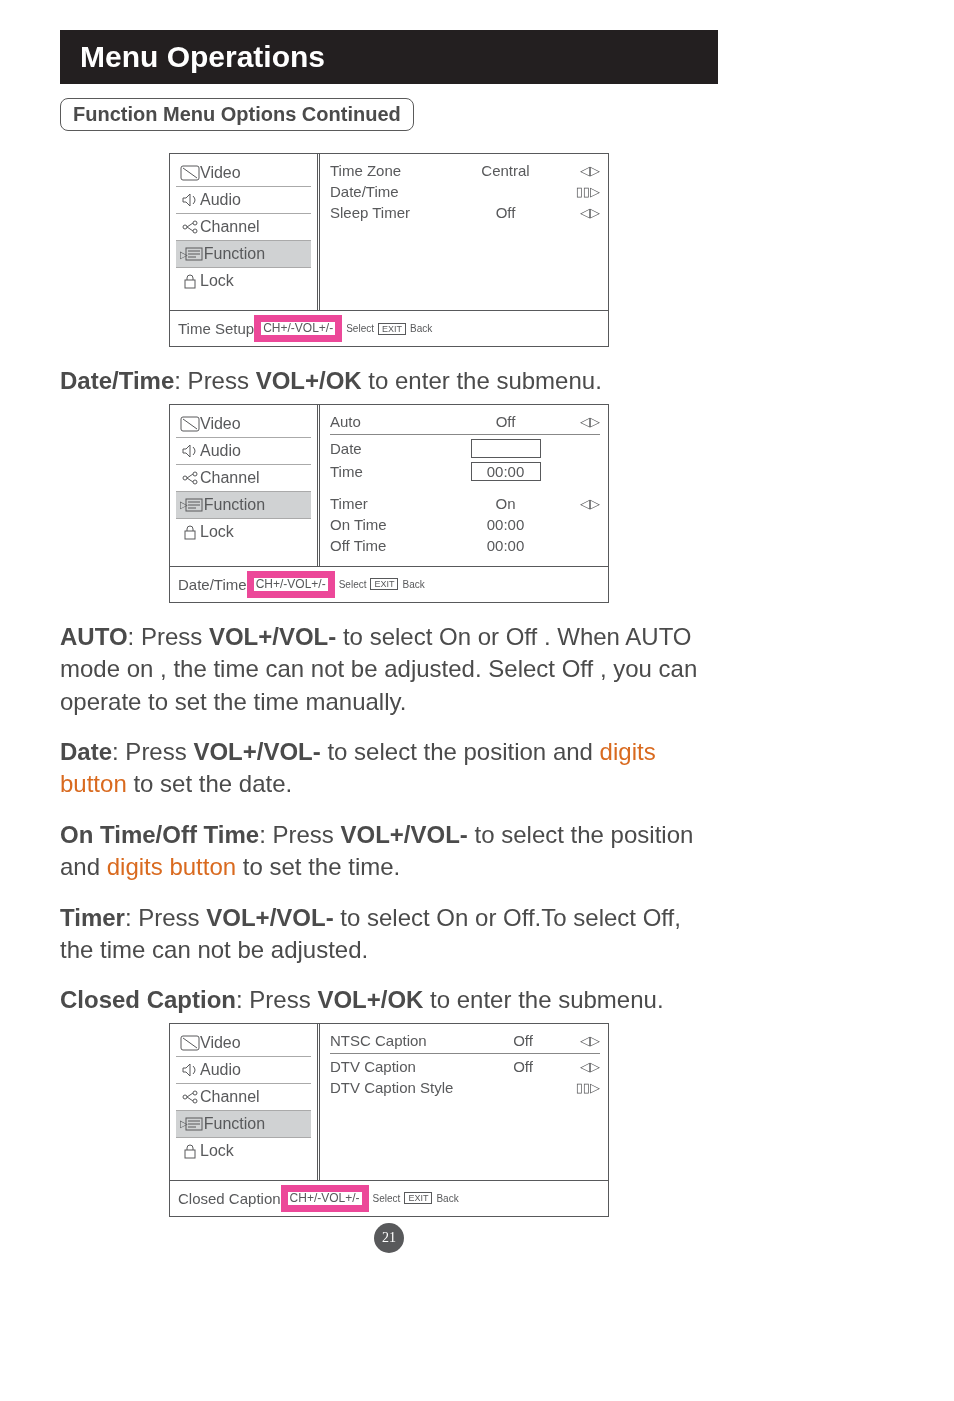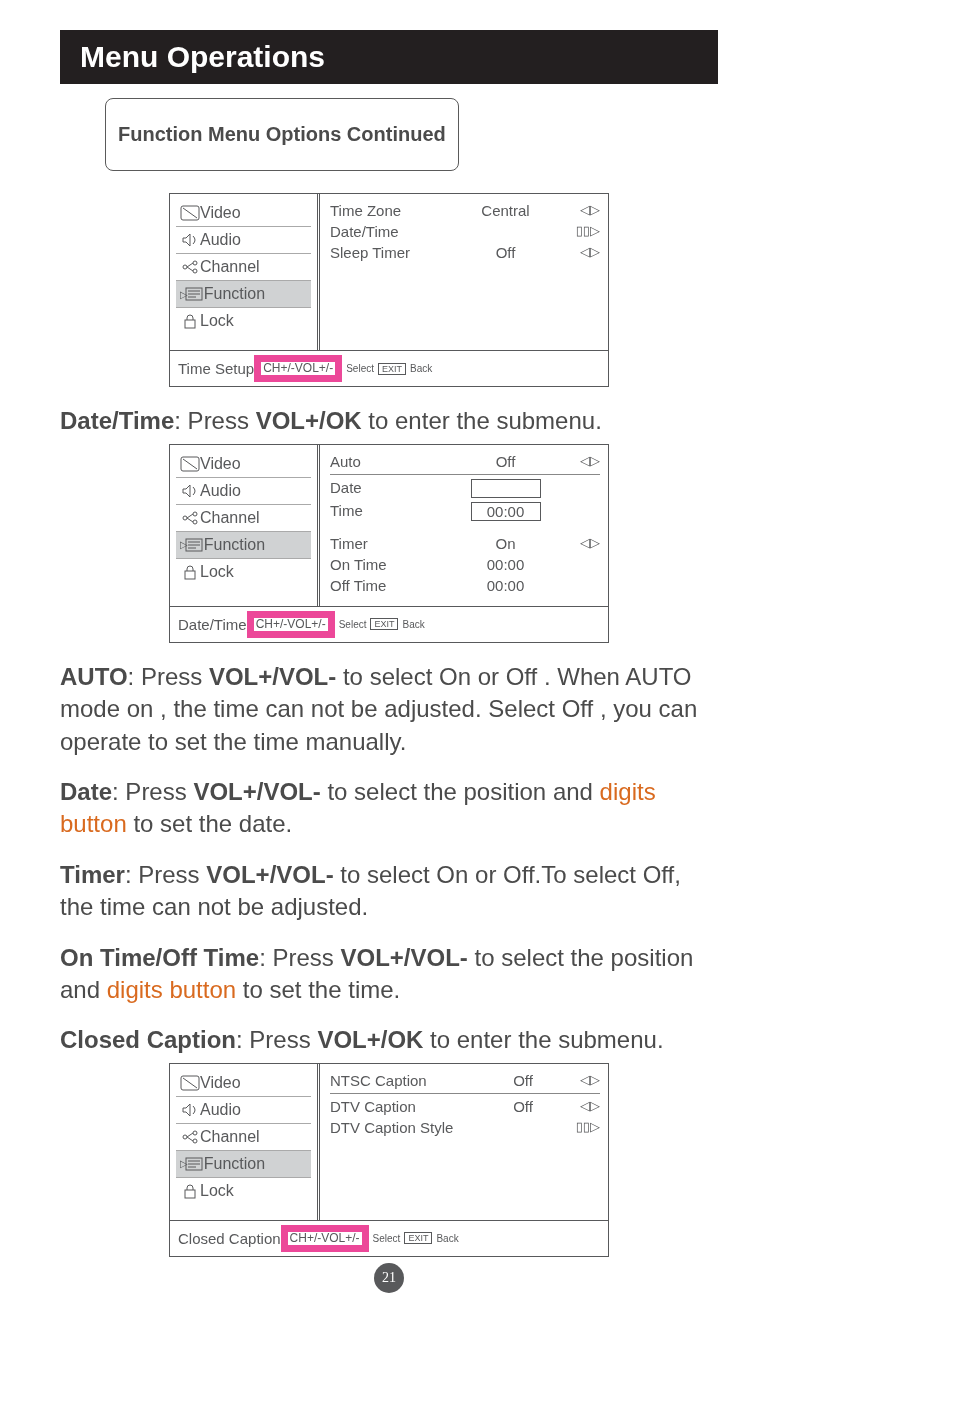--- a/index.html
+++ b/index.html
@@ -20,26 +20,25 @@
     color: #fff;
     font-size: 30px;
     font-weight: bold;
     padding: 10px 20px;
     margin-bottom: 14px;
   }
   .boxed-subtitle {
     display: inline-block;
     border: 1px solid #5a5a5a;
     border-radius: 8px;
-    padding: 24px 12px;
+    padding: 4px 12px;
     font-size: 20px;
     font-weight: bold;
     color: #4b4b4b;
     margin-bottom: 16px;
-    margin-left: 45px;
   }
   .body-text {
     font-size: 24px;
     color: #4b4b4b;
     margin: 18px 0 6px 0;
     line-height: 1.35;
   }
   .body-text b, .bold { font-weight: bold; }
   .highlight { color: #d96a1f; margin-top: 12px; }
   .menu-wrap {
@@ -83,20 +82,21 @@
     display: inline-flex;
     align-items: center;
     justify-content: center;
   }
   .menu-right {
     flex: 1;
     padding: 6px 8px 10px 10px;
   }
   .row {
     display: flex;
+    align-items: center;
     padding: 2px 0;
     font-size: 15px;
     justify-content: space-between;
   }
   .row .lbl { flex: 0 0 115px; }
   .row .val { flex: 0 0 100px; text-align: center; }
   .row .arw { flex: 0 0 34px; text-align: right; font-size: 13px; }
   .boxed { border: 1px solid #58595b; padding: 0 8px; display: inline-block; min-width: 70px; text-align: center; }
   .menu-footer {
     border-top: 1.5px solid #58595b;
@@ -346,25 +346,25 @@
   <div class="body-text">
     <b>AUTO</b><span>: Press </span><b>VOL+/VOL-</b><span> to select On or Off . When AUTO mode on , the time can not be adjusted. Select Off , you can operate to set the time manually.</span>
   </div>
 
   <div class="body-text">
     <b>Date</b><span>: Press </span><b>VOL+/VOL-</b><span> to select the position and </span><span class="highlight">digits button</span><span> to set the date.</span>
   </div>
 
 
   <div class="body-text">
+    <b>On Time/Off Time</b><span>: Press </span><b>VOL+/VOL-</b><span> to select the position and </span><span class="highlight">digits button</span><span> to set the time.</span>
+  </div>
+
+  <div class="body-text">
     <b>Timer</b><span>: Press </span><b>VOL+/VOL-</b><span> to select On or Off.To select Off, the time can not be adjusted.</span>
-  </div>
-
-  <div class="body-text">
-    <b>On Time/Off Time</b><span>: Press </span><b>VOL+/VOL-</b><span> to select the position and </span><span class="highlight">digits button</span><span> to set the time.</span>
   </div>
 
   <div class="body-text">
     <b>Closed Caption</b><span>: Press </span><b>VOL+/OK</b><span> to enter the submenu.</span>
   </div>
 
   
   <div class="menu-wrap">
     <div class="menu-box">
       <div class="menu-body">

